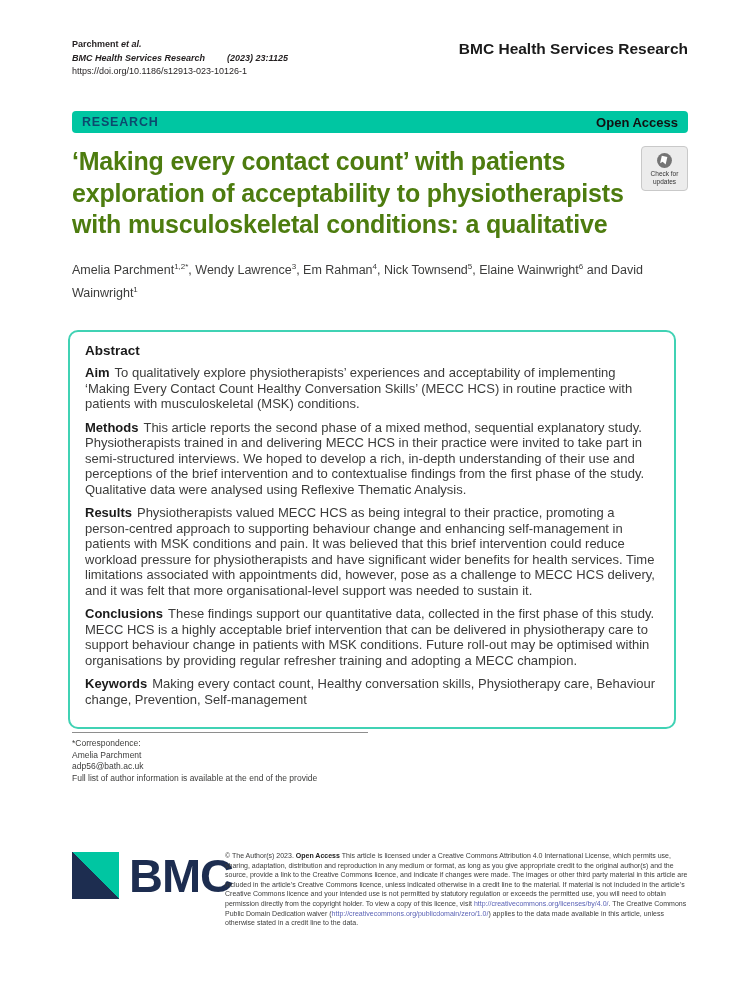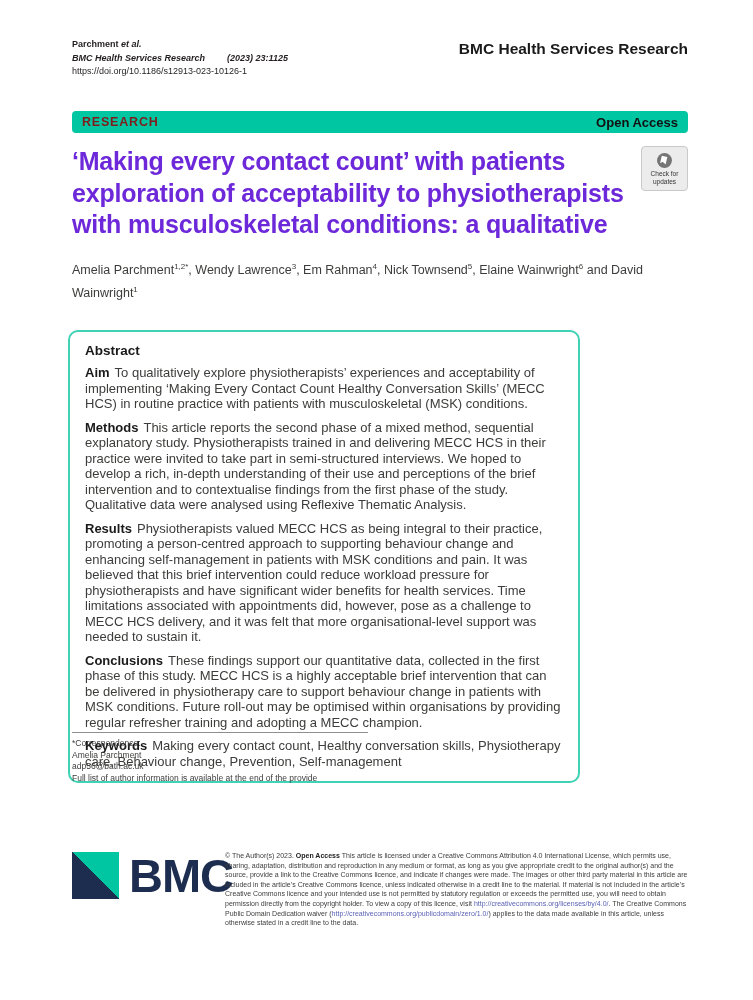--- a/index.html
+++ b/index.html
@@ -10,42 +10,42 @@
   .header-left { position:absolute; left:72px; top:38px; font-size:9px; line-height:13.5px; color:#231f20; }
   .header-left .cite-line { font-weight:bold; }
   .journal-italic { font-style:italic;text-align:center; }
   .cite-issue { font-weight:bold; font-style:italic; margin-left:22px; }
   .doi-line { font-weight:normal; }
   .header-right { position:absolute; top:40px; right:65px; font-size:15.5px; font-weight:bold; color:#1a1a1a; }
 
   
   .banner { position:absolute; left:72px; right:65px; top:111px; height:22px; background:#00c6a2;
             border-radius:4px; display:flex; align-items:center; justify-content:space-between; padding:0 10px; }
-  .banner .research { font-size:12.5px; font-weight:bold; color:#7f1d1d; letter-spacing:0.8px; }
+  .banner .research { font-size:12.5px; font-weight:bold; color:#0c4a6e; letter-spacing:0.8px; }
   .banner .open-access { font-size:13px; font-weight:bold; color:#111; }
 
   
   .title-block { position:absolute; left:72px; top:146px; width:616px; }
-  .title { font-size:25px; line-height:31.5px; font-weight:bold; color:#6d28d9; letter-spacing:-0.2px; }
+  .title { font-size:25px; line-height:31.5px; font-weight:bold; color:#4d7c0f; letter-spacing:-0.2px; }
   .title span { display:block; }
 
   
   .check-badge { position:absolute; top:0px; right:0px; width:47px; height:45px; background:#ececec;
                  border:1px solid #c9c9c9; border-radius:4px; display:flex; flex-direction:column;
                  align-items:center; justify-content:center; gap:1px; }
   .check-badge svg { width:17px; height:17px; }
   .check-badge .cb-text { font-size:6.5px; line-height:7.5px; color:#333; text-align:center; }
 
   
   .authors { position:absolute; left:72px; top:257px; width:600px; font-size:12.5px; line-height:20px; color:#3c3c3b; }
   .authors sup { font-size:8px; }
 
   
-  .abstract-box { position:absolute; left:68px; top:330px; width:512px; min-height:322px;
-                  border:2px solid #40d2b4; border-radius:10px; padding:11px 15px 12px 15px; }
+  .abstract-box { position:absolute; left:68px; top:330px; width:608px; min-height:322px;
+                  border:2px solid #40d2b4; border-radius:10px; padding:11px 15px 20px 15px; }
   .abstract-title { font-size:13.5px; font-weight:bold; color:#1a1a1a; margin-bottom:7px; }
   .abs-section { font-size:13px; line-height:15.5px; color:#3c3c3b; margin-bottom:8px; }
   .abs-section:last-child { margin-bottom:0; }
   .abs-label { font-weight:bold; color:#1a1a1a; margin-right:5px; }
 
   
   .correspondence { position:absolute; left:72px; top:732px; width:420px; font-size:8.5px; line-height:11.5px; color:#3c3c3b; }
   .correspondence .rule { width:296px; border-top:1px solid #8e8e8e; margin-bottom:5px; }
 
   

